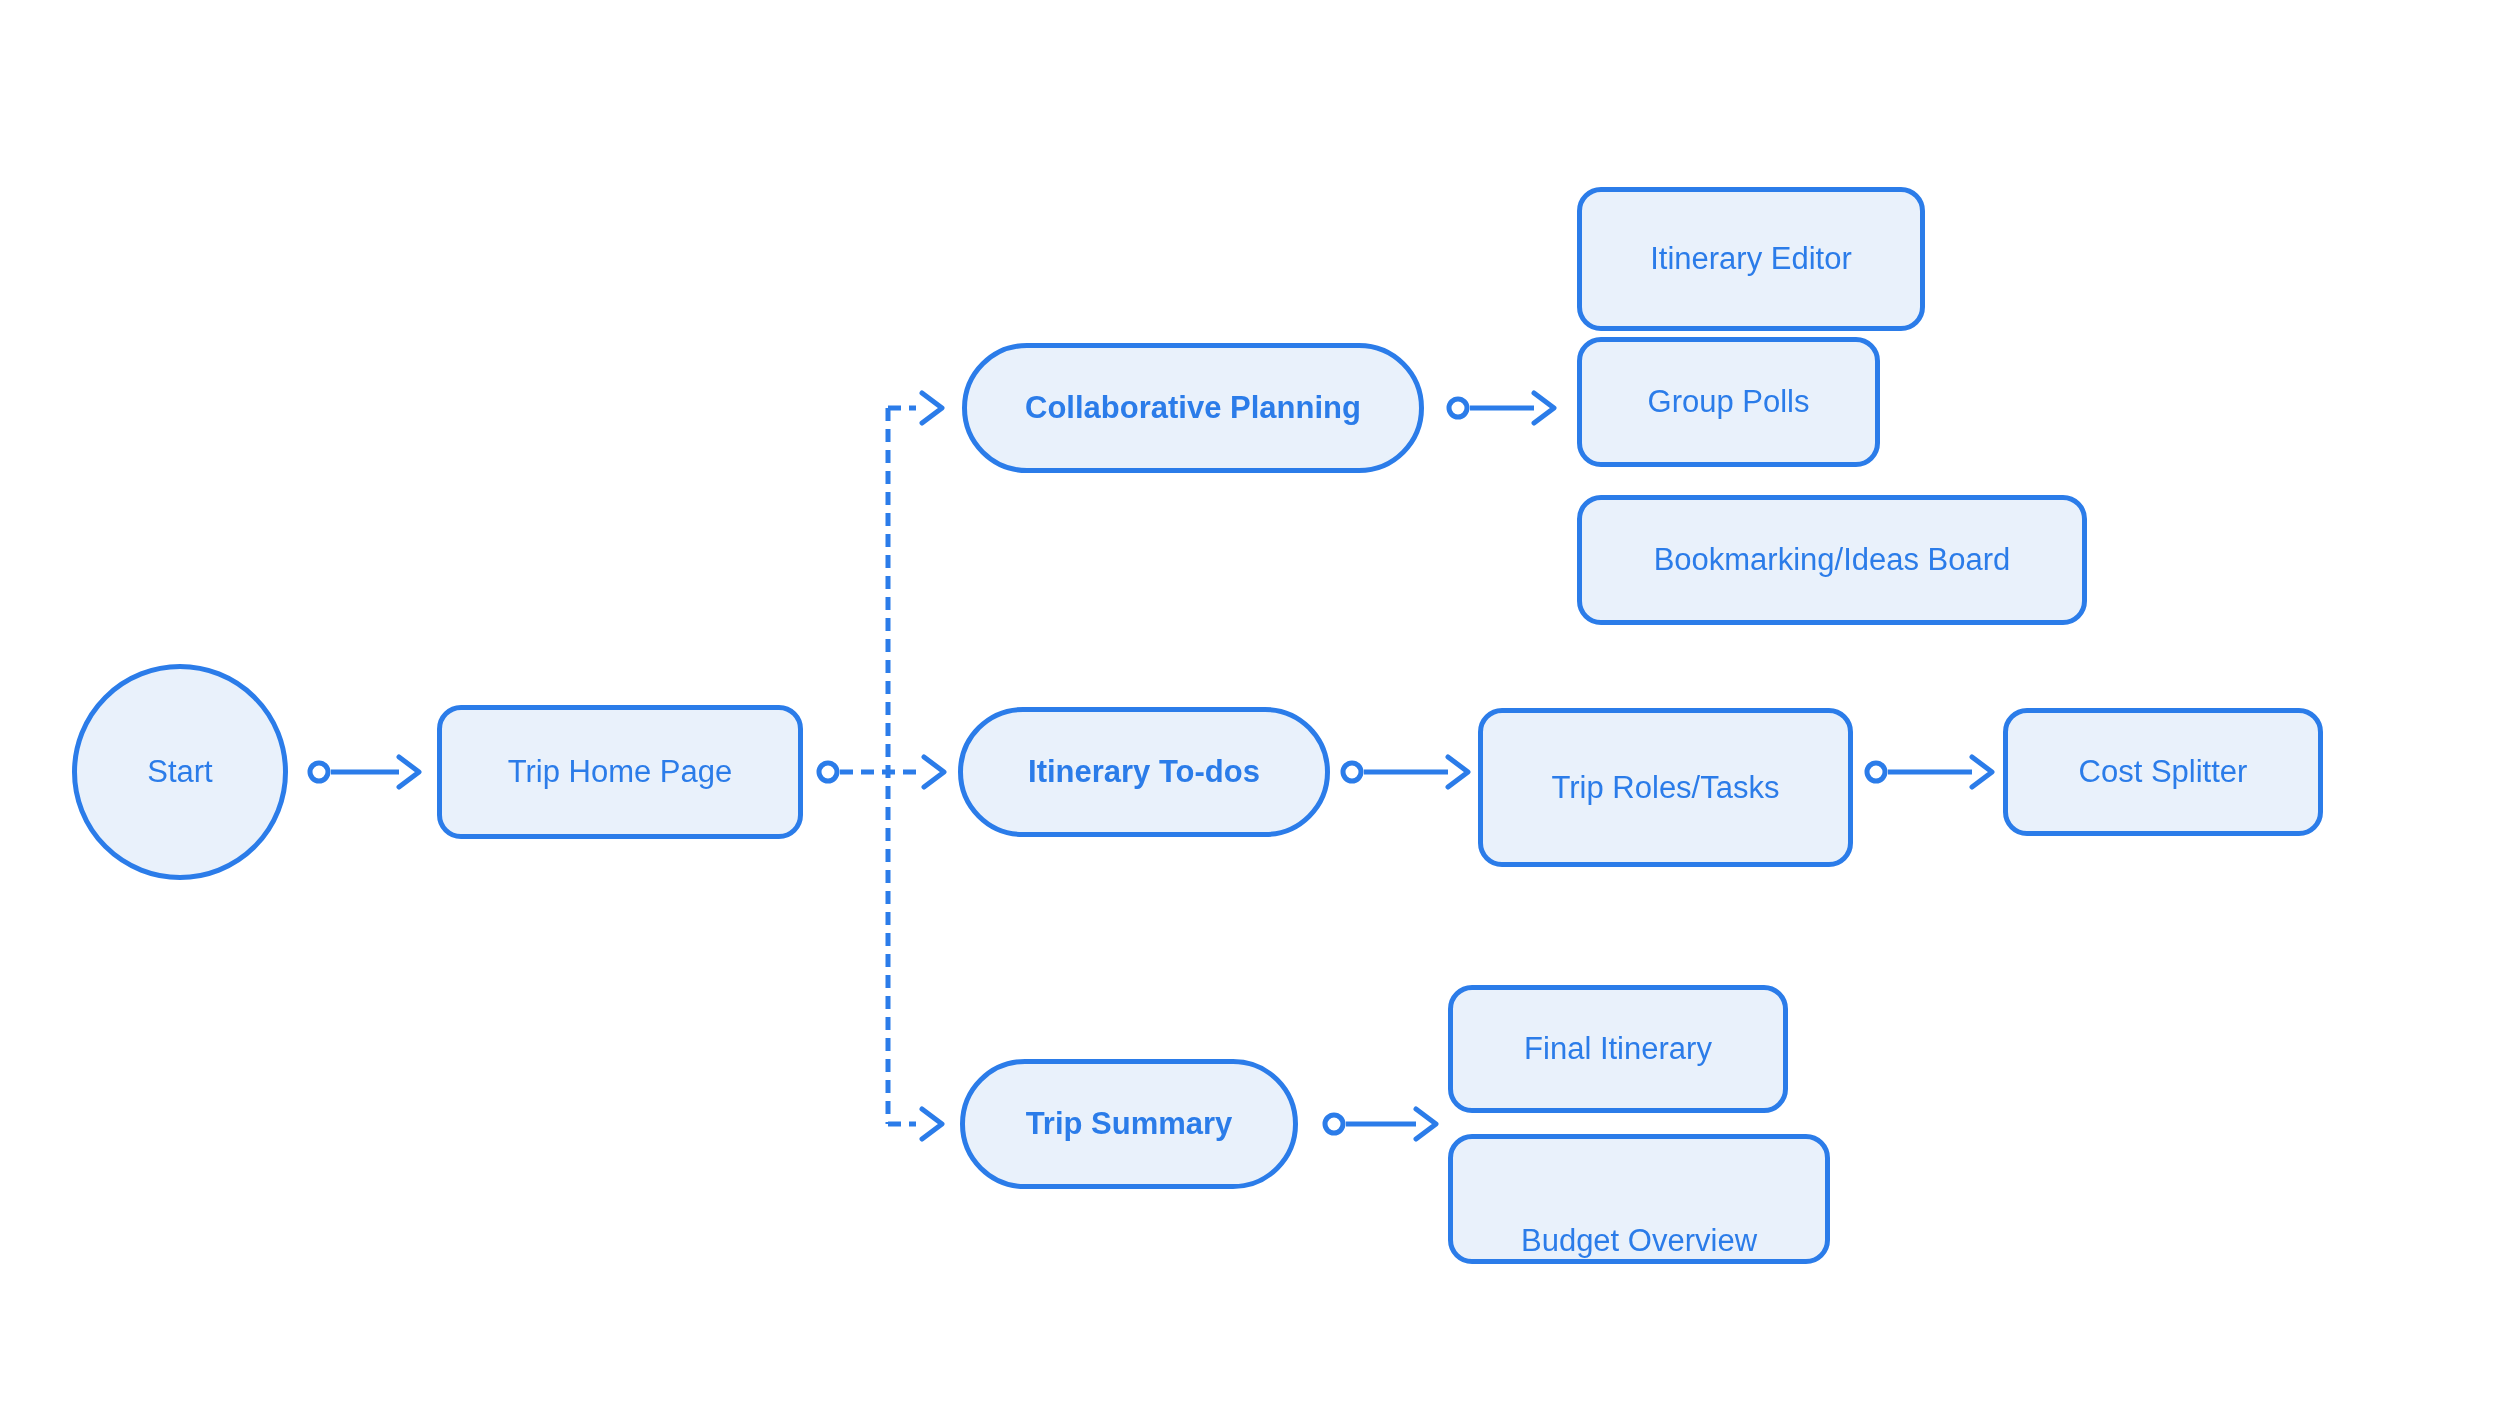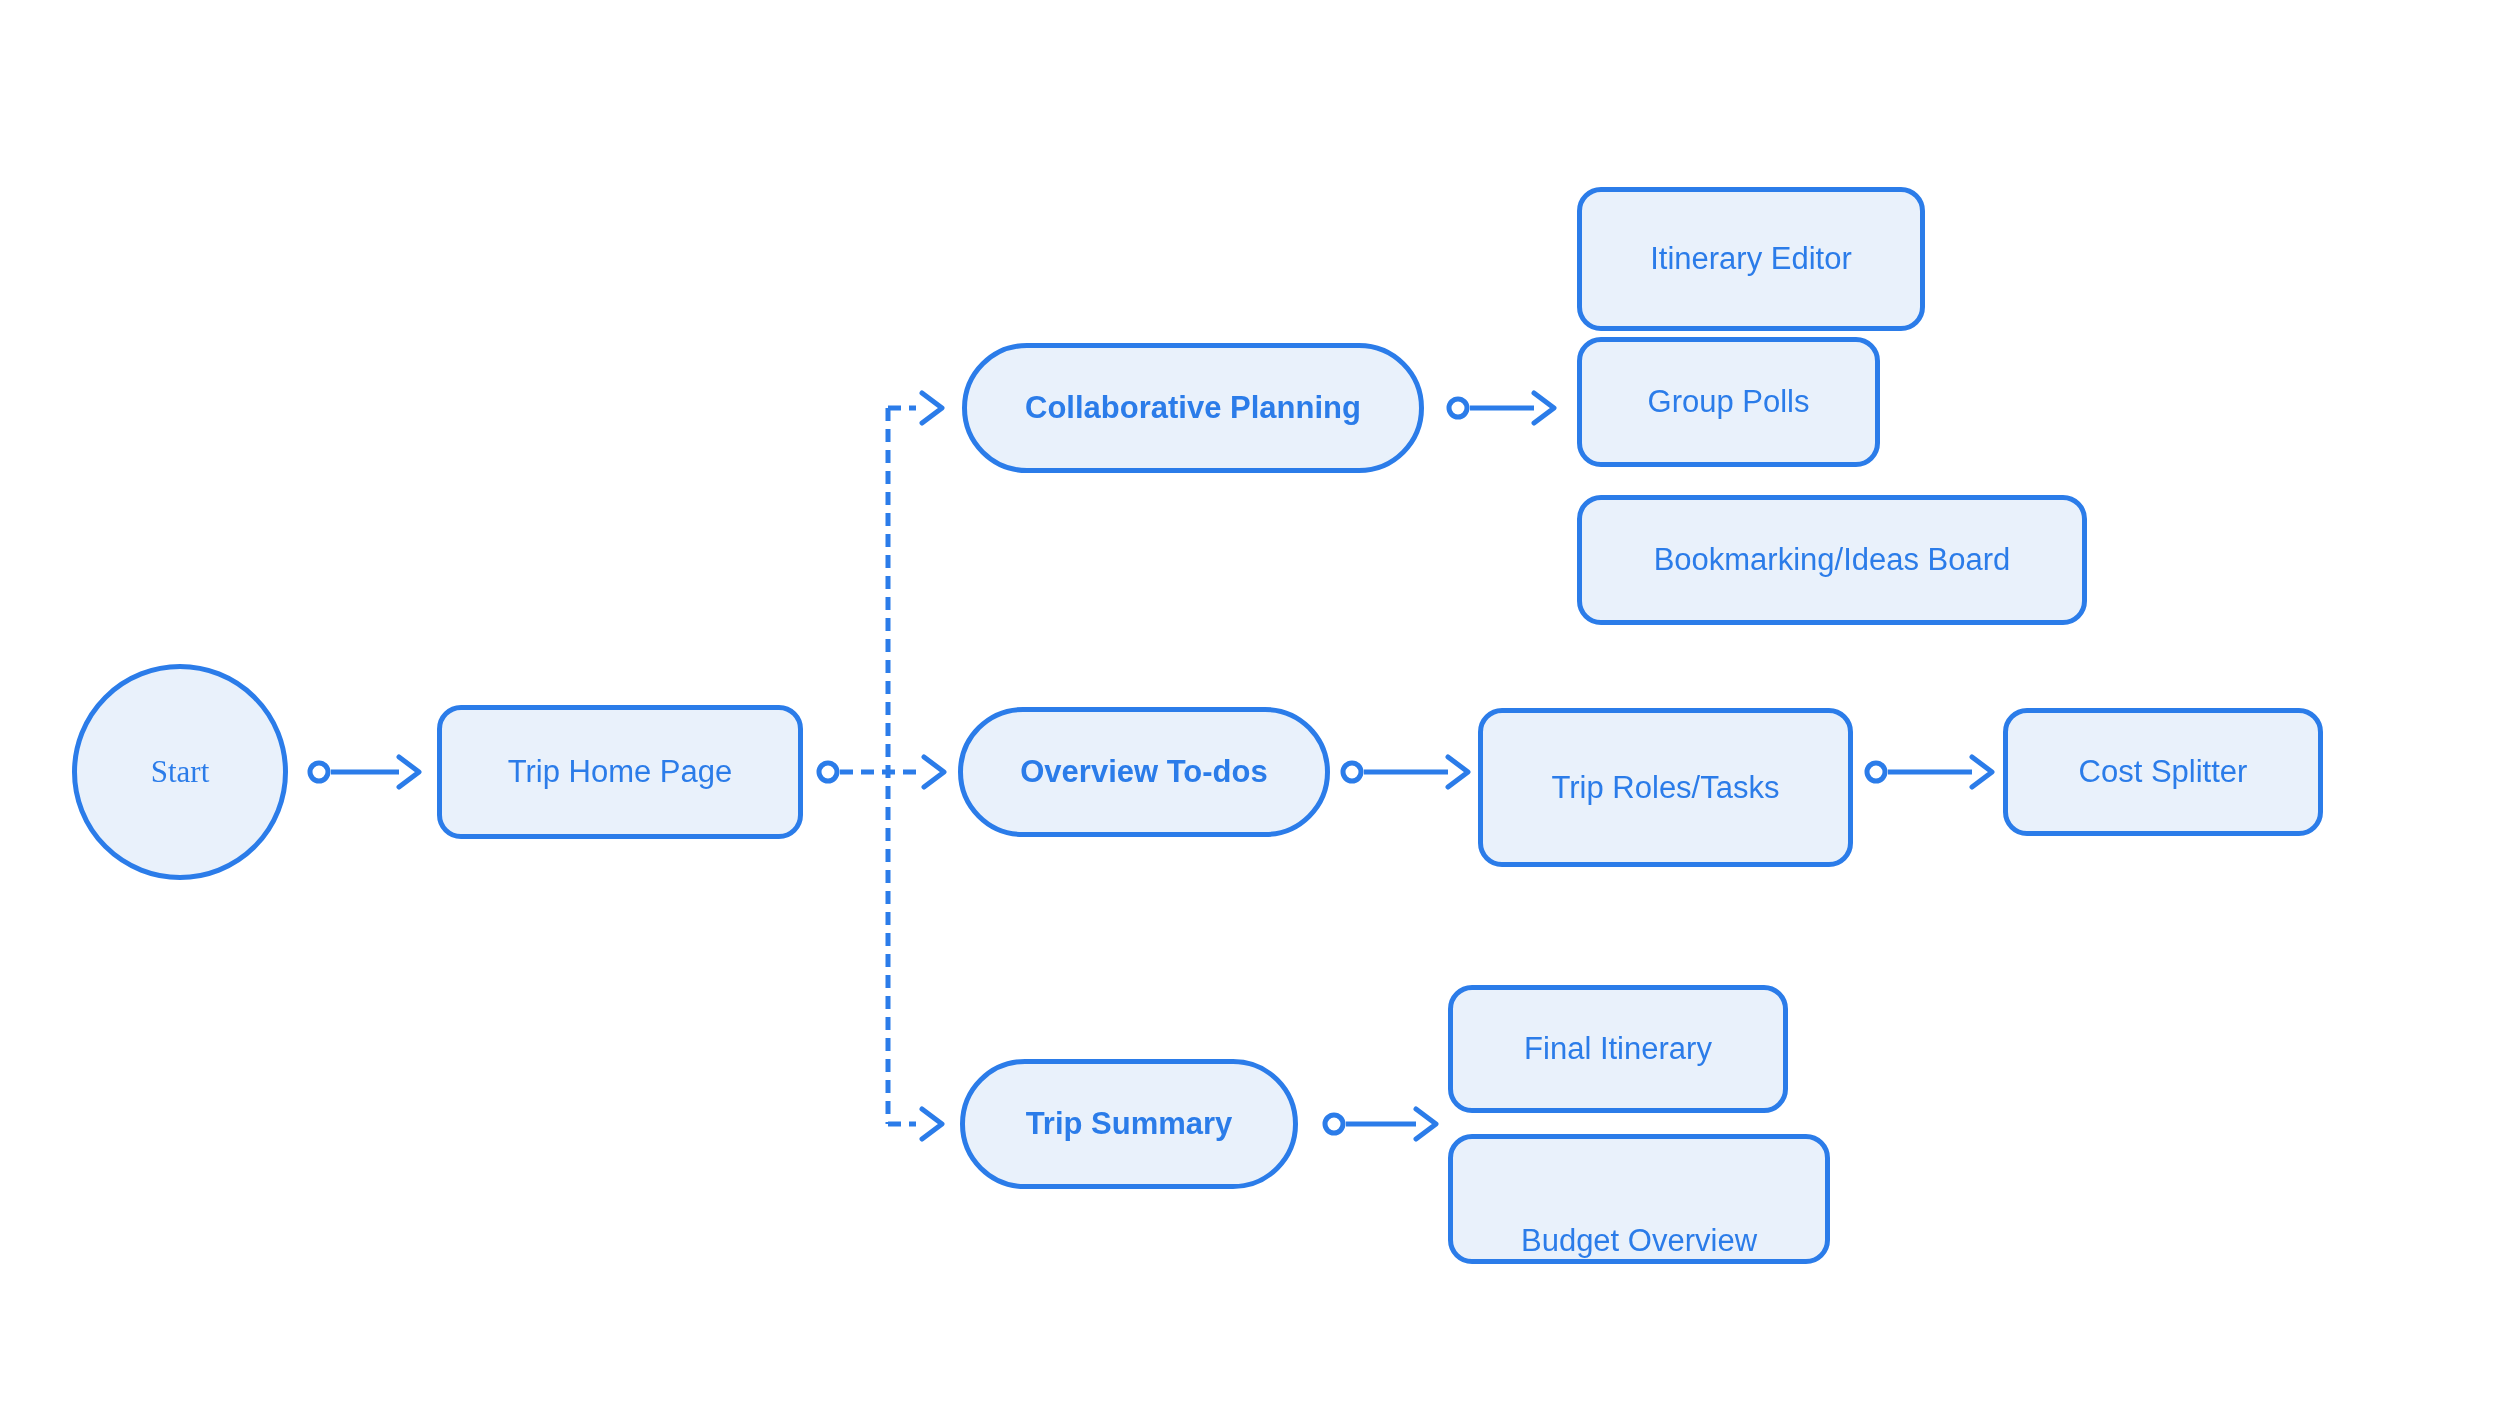--- a/index.html
+++ b/index.html
@@ -101,21 +101,21 @@
       <path class="edge-head" d="M1972 757 L1992 772 L1972 787"></path>
     </g>
 
     <g>
       <circle class="edge-dot" cx="1334" cy="1124" r="9"></circle>
       <line class="edge-line" x1="1346" y1="1124" x2="1416" y2="1124"></line>
       <path class="edge-head" d="M1416 1109 L1436 1124 L1416 1139"></path>
     </g>
   </svg>
 
-  <div class="node circle" style="left:72px; top:664px; width:216px; height:216px;font-family:Liberation Serif, serif;">
+  <div class="node circle" style="left:72px; top:664px; width:216px; height:216px;">
     <span>Start</span>
   </div>
 
   <div class="node rect" style="left:437px; top:705px; width:366px; height:134px;">
     <span>Trip Home Page</span>
   </div>
 
   <div class="node pill" style="left:962px; top:343px; width:462px; height:130px;">
     <span>Collaborative Planning</span>
   </div>
@@ -126,21 +126,21 @@
 
   <div class="node rect" style="left:1577px; top:337px; width:303px; height:130px;">
     <span>Group Polls</span>
   </div>
 
   <div class="node rect" style="left:1577px; top:495px; width:510px; height:130px;text-align:right;">
     <span>Bookmarking/Ideas Board</span>
   </div>
 
   <div class="node pill" style="left:958px; top:707px; width:372px; height:130px;">
-    <span>Overview To-dos</span>
+    <span>Itinerary To-dos</span>
   </div>
 
   <div class="node rect" style="left:1478px; top:708px; width:375px; height:159px;">
     <span>Trip Roles/Tasks</span>
   </div>
 
   <div class="node rect" style="left:2003px; top:708px; width:320px; height:128px;">
     <span>Cost Splitter</span>
   </div>
 

